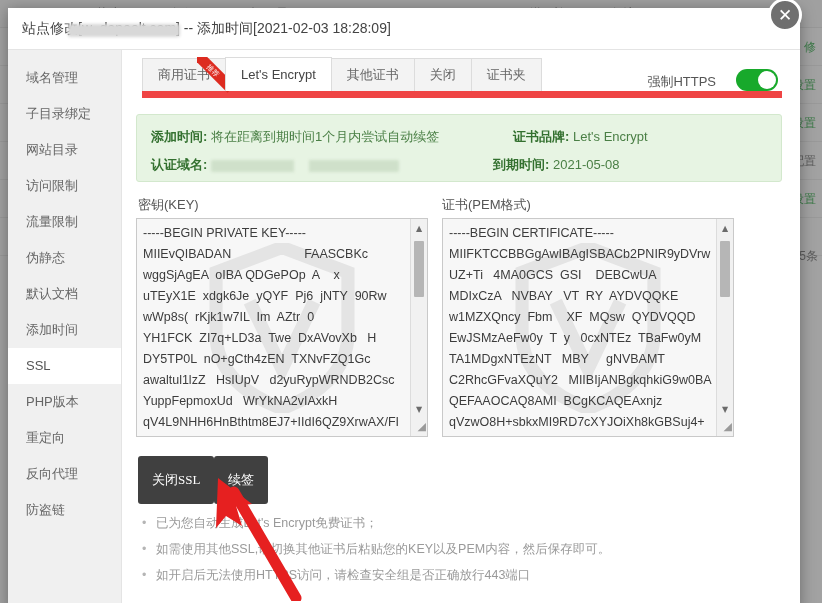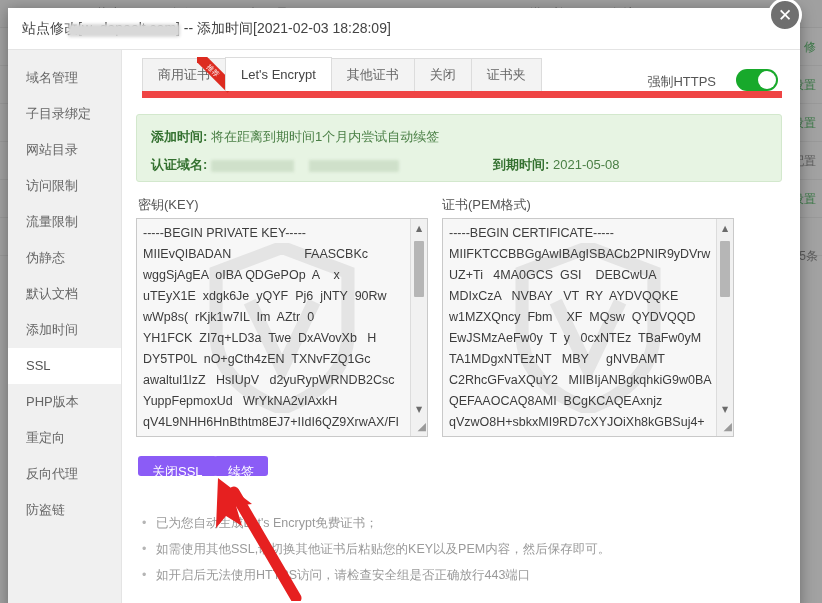--- a/index.html
+++ b/index.html
@@ -329,30 +329,30 @@
 
   
   #btn-row {
     position: relative;
     margin-top: 18px;
     height: 32px;
   }
   .btn {
     position: absolute;
     top: 0;
-    height: 20px;
+    height: 48px;
     line-height: 32px;
     padding: 0 14px;
-    background: #8b5cf6;
+    background: #404040;
     color: #fff;
     font-size: 13px;
     border: none;
     border-radius: 3px;
     cursor: pointer;
-    font-family: Liberation Sans, sans-serif;
+    font-family: Liberation Serif, serif;
   }
 
   
   #notes {
     position: relative;
     margin-top: 22px;
   }
   .note {
     position: relative;
     padding-left: 20px;
@@ -459,20 +459,24 @@
       </div>
 
       <div id="info-panel">
         <span class="info-line" style="left:14px; top:13px">
           <span class="info-k">添加时间:</span>
           <span class="info-v">将在距离到期时间1个月内尝试自动续签</span>
         </span>
         <span class="info-line" style="left:14px; top:41px">
           <span class="info-k">认证域名:</span>
           <span id="domain-redact"></span>
+        </span>
+        <span class="info-line" style="left:376px; top:13px">
+          <span class="info-k">证书品牌:</span>
+          <span class="info-v">Let's Encrypt</span>
         </span>
         <span class="info-line" style="left:356px; top:41px">
           <span class="info-k">到期时间:</span>
           <span class="info-v">2021-05-08</span>
         </span>
       </div>
 
       <div id="ta-labels">
         <span class="ta-label" style="left:2px">密钥(KEY)</span>
         <span class="ta-label" style="left:306px">证书(PEM格式)</span>

